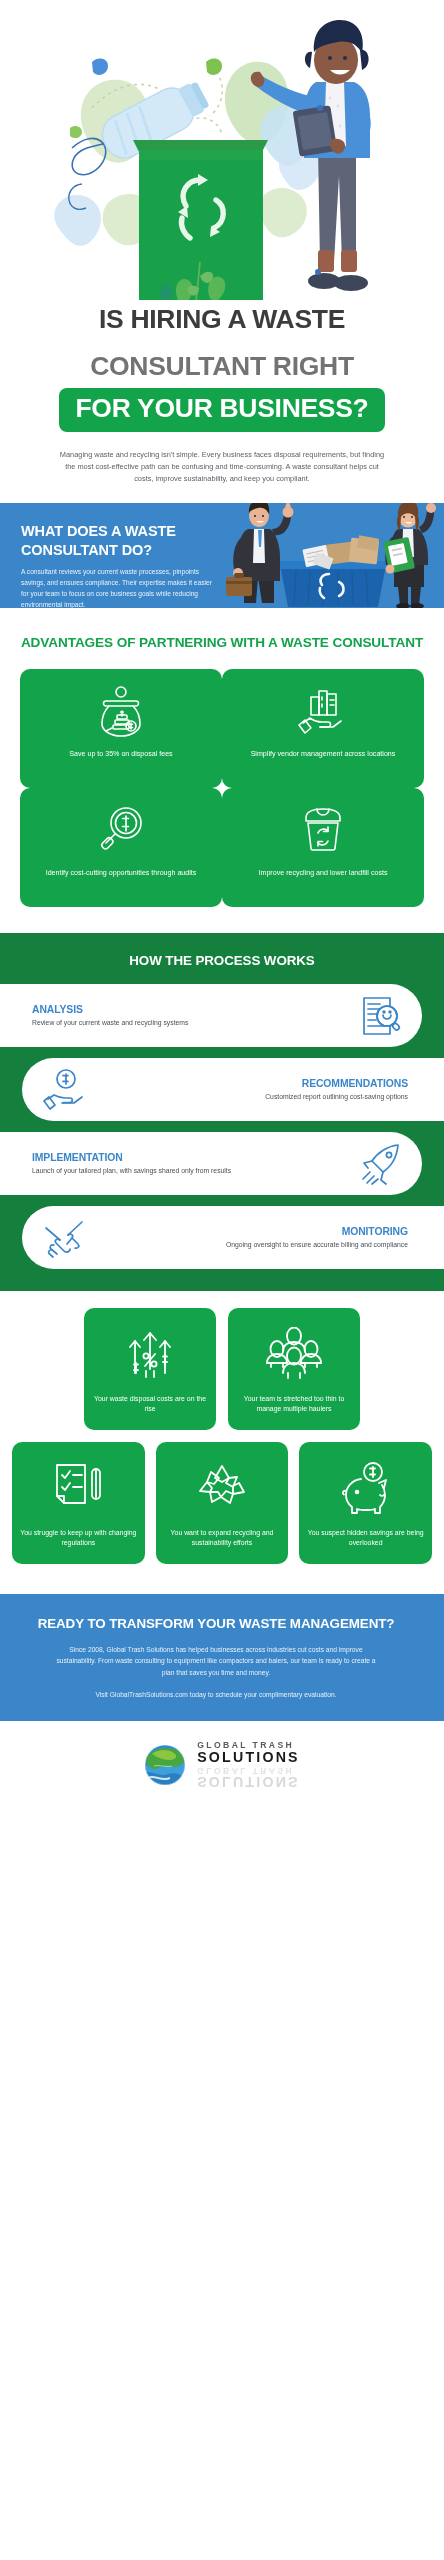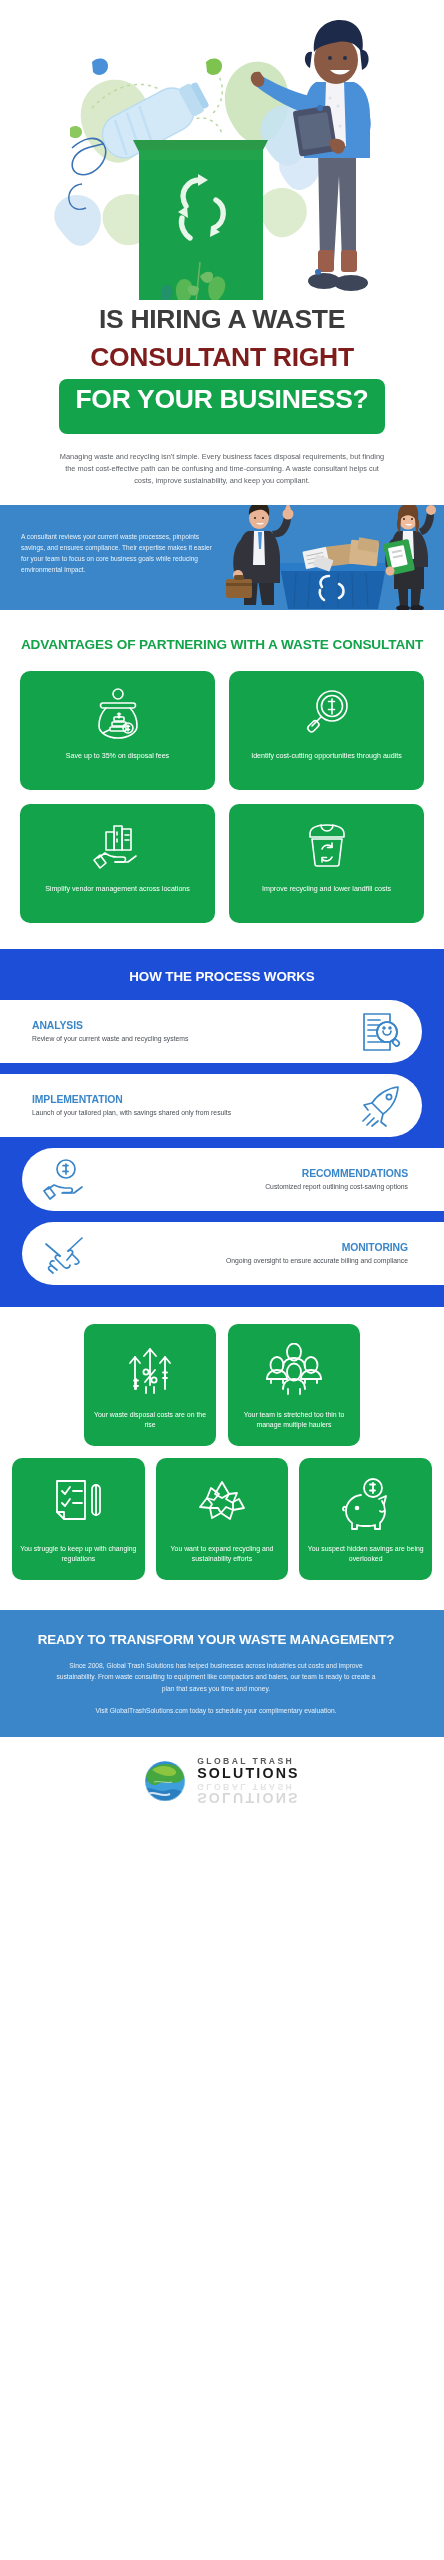--- a/index.html
+++ b/index.html
@@ -32,38 +32,38 @@
   .title-line1 {
     font-size: 26.5px;
     font-weight: 800;
     color: #3c3c3c;
     letter-spacing: -0.3px;
     line-height: 1.16;
   }
   .title-line2 {
     font-size: 26.5px;
     font-weight: 800;
-    color: #7f1d1d;
+    color: #737373;
     letter-spacing: -0.3px;
     line-height: 1.16;
-    margin-top: 7px;
+    margin-top: 16px;
   }
   .title-line3-wrap {
     margin-top: 7px;
     display: block;
   }
   .title-line3 {
     display: inline-block;
     background: #13a34a;
     color: #ffffff;
     font-size: 26.5px;
     font-weight: 800;
     letter-spacing: -0.3px;
     border-radius: 8px;
-    padding: 7px 16px 20px 16px;
+    padding: 7px 16px 9px 16px;
     line-height: 1.05;
   }
   .intro-p {
     margin: 17px auto 0 auto;
     width: 330px;
     font-size: 7.4px;
     line-height: 1.62;
     color: #5c6066;
     text-align: center;
   }
@@ -113,21 +113,20 @@
     letter-spacing: -0.1px;
   }
   .advantages-head { margin-top: 26px; }
 
   
   .adv-grid {
     margin: 17px auto 0 auto;
     width: 404px;
     display: grid;
     grid-template-columns: 1fr 1fr;
-    gap: 14px;
   }
   .adv-card {
     background: #13a34a;
     border-radius: 10px;
     height: 119px;
     display: flex;
     flex-direction: column;
     align-items: center;
     justify-content: flex-start;
     padding: 13px 10px 10px 10px;
@@ -137,21 +136,21 @@
   .adv-label {
     margin-top: 9px;
     color: #ffffff;
     font-size: 7.1px;
     line-height: 1.45;
   }
 
   
   .process-band {
     margin-top: 26px;
-    background: #1d4ed8;
+    background: #15803d;
     padding: 20px 0 22px 0;
   }
   .process-head {
     text-align: center;
     color: #ffffff;
     font-size: 13.4px;
     font-weight: 800;
     letter-spacing: -0.1px;
   }
   .process-list { margin-top: 16px; }
@@ -391,20 +390,21 @@
     <div class="title-line1">IS HIRING A WASTE</div>
     <div class="title-line2">CONSULTANT RIGHT</div>
     <div class="title-line3-wrap">
       <span class="title-line3">FOR YOUR BUSINESS?</span>
     </div>
     <p class="intro-p">Managing waste and recycling isn't simple. Every business faces disposal requirements, but finding the most cost-effective path can be confusing and time-consuming. A waste consultant helps cut costs, improve sustainability, and keep you compliant.</p>
   </div>
 
   <div class="band-blue what-band">
     <div class="what-text">
+      <div class="what-title">WHAT DOES A WASTE CONSULTANT DO?</div>
       <div class="what-body">A consultant reviews your current waste processes, pinpoints savings, and ensures compliance. Their expertise makes it easier for your team to focus on core business goals while reducing environmental impact.</div>
     </div>
     <div class="what-ill">
       <svg viewBox="0 0 226 105" width="226" height="105" xmlns="http://www.w3.org/2000/svg">
 
         <g>
           <path d="M26 58 L26 100 L38 100 L40 74 L44 100 L56 100 L56 58 Z" fill="#2c2c33"></path>
           <path d="M30 26 C22 30 20 42 20 54 L20 78 L62 78 L62 54 C62 42 58 30 52 26 Z" fill="#33333b"></path>
           <path d="M36 26 L46 26 L47 60 L35 60 Z" fill="#f2f4f7"></path>
           <path d="M40 27 L44 27 L43 44 L41 44 Z" fill="#4a90d9"></path>
@@ -504,44 +504,44 @@
           <path d="M27 26 v5 M25.5 27 h3 M25.5 29.5 h3"></path>
           <path d="M17 43 l-6 3"></path>
         </svg>
       </div>
       <div class="adv-label">Save up to 35% on disposal fees</div>
     </div>
 
     <div class="adv-card">
       <div class="adv-icon">
         <svg width="52" height="52" viewBox="0 0 52 52" fill="none" stroke="#ffffff" stroke-width="1.6" stroke-linecap="round" stroke-linejoin="round">
-          <circle cx="31" cy="19" r="15"></circle>
-          <circle cx="31" cy="19" r="10.5"></circle>
-          <path d="M31 12 v15 M27.5 14.5 h6 M27.5 22.5 h6"></path>
-          <path d="M20 30 l-9 9"></path>
-          <rect x="6" y="36" width="12" height="7" rx="3" transform="rotate(-45 12 39)"></rect>
-        </svg>
-      </div>
-      <div class="adv-label">Identify cost-cutting opportunities through audits</div>
-    </div>
-
-    <div class="adv-card">
-      <div class="adv-icon">
-        <svg width="52" height="52" viewBox="0 0 52 52" fill="none" stroke="#ffffff" stroke-width="1.6" stroke-linecap="round" stroke-linejoin="round">
           <path d="M14 12 h8 v18 h-8 z"></path>
           <path d="M22 6 h8 v24 h-8 z"></path>
           <path d="M30 9 h9 v21 h-9 z"></path>
           <path d="M33 15 h4 M33 20 h4"></path>
           <path d="M25 12 v3 M25 19 v3"></path>
           <path d="M6 38 l7 -5 c4 3 8 4 12 4 h6 a2.5 2.5 0 0 1 0 5 h-8"></path>
           <path d="M23 42 h13 l8 -6"></path>
           <path d="M2 40 l6 -5 6 8 -6 5 z"></path>
         </svg>
       </div>
       <div class="adv-label">Simplify vendor management across locations</div>
+    </div>
+
+    <div class="adv-card">
+      <div class="adv-icon">
+        <svg width="52" height="52" viewBox="0 0 52 52" fill="none" stroke="#ffffff" stroke-width="1.6" stroke-linecap="round" stroke-linejoin="round">
+          <circle cx="31" cy="19" r="15"></circle>
+          <circle cx="31" cy="19" r="10.5"></circle>
+          <path d="M31 12 v15 M27.5 14.5 h6 M27.5 22.5 h6"></path>
+          <path d="M20 30 l-9 9"></path>
+          <rect x="6" y="36" width="12" height="7" rx="3" transform="rotate(-45 12 39)"></rect>
+        </svg>
+      </div>
+      <div class="adv-label">Identify cost-cutting opportunities through audits</div>
     </div>
 
     <div class="adv-card">
       <div class="adv-icon">
         <svg width="52" height="52" viewBox="0 0 52 52" fill="none" stroke="#ffffff" stroke-width="1.6" stroke-linecap="round" stroke-linejoin="round">
           <path d="M9 14 c0 -5 5 -9 17 -9 s17 4 17 9 v3 h-34 z"></path>
           <path d="M20 5 a6 6 0 0 0 12 0"></path>
           <path d="M11 19 h30 l-3 25 a2 2 0 0 1 -2 2 h-20 a2 2 0 0 1 -2 -2 z"></path>
           <path d="M21 29 a6 6 0 0 1 10 -2"></path>
           <path d="M31 37 a6 6 0 0 1 -10 2"></path>
@@ -570,48 +570,48 @@
             <circle cx="29" cy="22" r="10" fill="#ffffff"></circle>
             <circle cx="29" cy="22" r="10"></circle>
             <path d="M25 21 a4 4 0 0 0 8 0"></path>
             <circle cx="26" cy="18" r="0.9" fill="#3a86c8"></circle>
             <circle cx="32" cy="18" r="0.9" fill="#3a86c8"></circle>
             <rect x="35" y="30" width="7" height="5" rx="2.5" transform="rotate(45 38 32)"></rect>
           </svg>
         </div>
       </div>
 
+      <div class="proc-row right">
+        <div class="proc-txt">
+          <div class="proc-title">RECOMMENDATIONS</div>
+          <div class="proc-desc">Customized report outlining cost-saving options</div>
+        </div>
+        <div class="proc-icon">
+          <svg width="44" height="44" viewBox="0 0 44 44" fill="none" stroke="#3a86c8" stroke-width="1.7" stroke-linecap="round" stroke-linejoin="round">
+            <circle cx="24" cy="11" r="9"></circle>
+            <path d="M24 6 v10 M21 7.6 h5 M21 13.4 h5"></path>
+            <path d="M6 31 l6 -4 c4 2 7 3 11 3 h5 a2.3 2.3 0 0 1 0 4.6 h-7"></path>
+            <path d="M20 35 h12 l8 -6"></path>
+            <path d="M2 33 l5 -4 6 8 -5 4 z"></path>
+          </svg>
+        </div>
+      </div>
+
       <div class="proc-row left">
         <div class="proc-txt">
           <div class="proc-title">IMPLEMENTATION</div>
           <div class="proc-desc">Launch of your tailored plan, with savings shared only from results</div>
         </div>
         <div class="proc-icon">
           <svg width="44" height="44" viewBox="0 0 44 44" fill="none" stroke="#3a86c8" stroke-width="1.7" stroke-linecap="round" stroke-linejoin="round">
             <path d="M40 3 C30 4 20 10 14 19 l11 11 C34 24 39 14 40 3 Z"></path>
             <circle cx="31" cy="13" r="2.6"></circle>
             <path d="M14 19 l-8 2 4 5"></path>
             <path d="M25 30 l-2 8 5 4"></path>
             <path d="M12 30 l-7 7 M16 34 l-7 7 M20 37 l-6 5"></path>
-          </svg>
-        </div>
-      </div>
-
-      <div class="proc-row right">
-        <div class="proc-txt">
-          <div class="proc-title">RECOMMENDATIONS</div>
-          <div class="proc-desc">Customized report outlining cost-saving options</div>
-        </div>
-        <div class="proc-icon">
-          <svg width="44" height="44" viewBox="0 0 44 44" fill="none" stroke="#3a86c8" stroke-width="1.7" stroke-linecap="round" stroke-linejoin="round">
-            <circle cx="24" cy="11" r="9"></circle>
-            <path d="M24 6 v10 M21 7.6 h5 M21 13.4 h5"></path>
-            <path d="M6 31 l6 -4 c4 2 7 3 11 3 h5 a2.3 2.3 0 0 1 0 4.6 h-7"></path>
-            <path d="M20 35 h12 l8 -6"></path>
-            <path d="M2 33 l5 -4 6 8 -5 4 z"></path>
           </svg>
         </div>
       </div>
 
       <div class="proc-row right">
         <div class="proc-txt">
           <div class="proc-title">MONITORING</div>
           <div class="proc-desc">Ongoing oversight to ensure accurate billing and compliance</div>
         </div>
         <div class="proc-icon">

